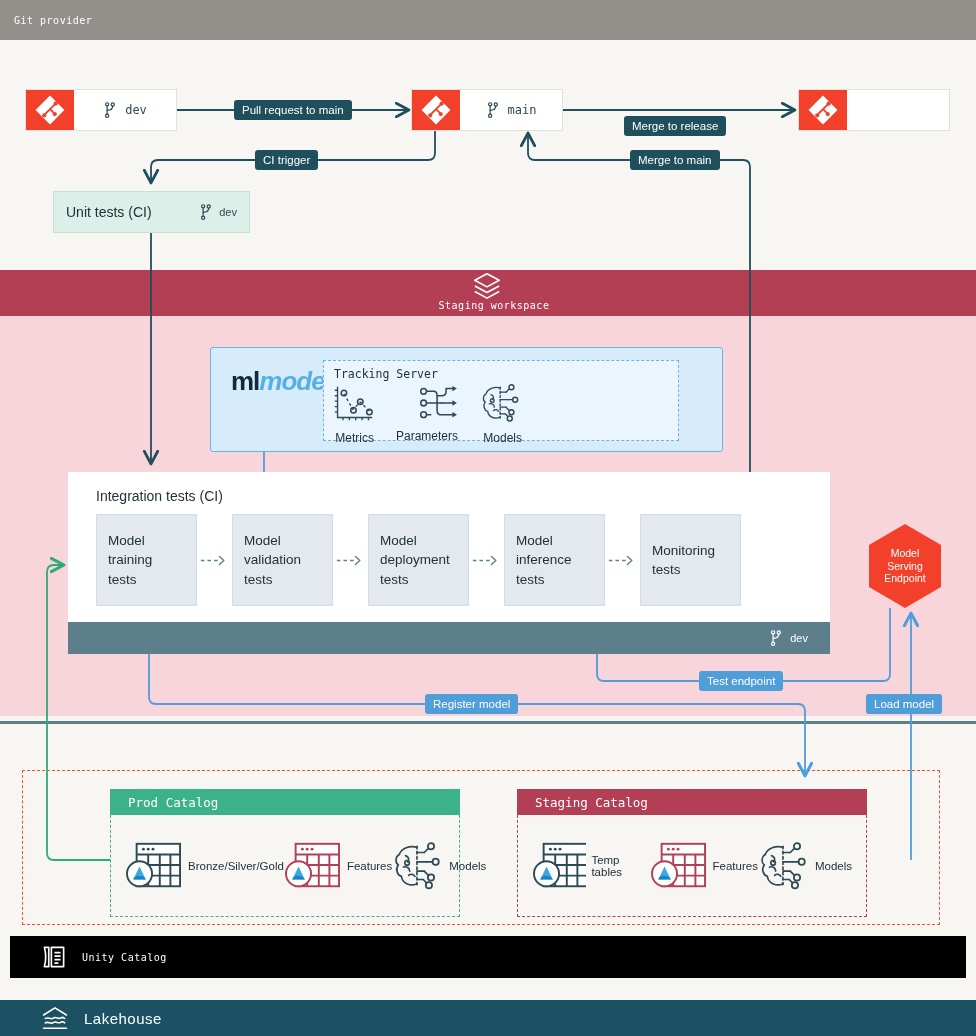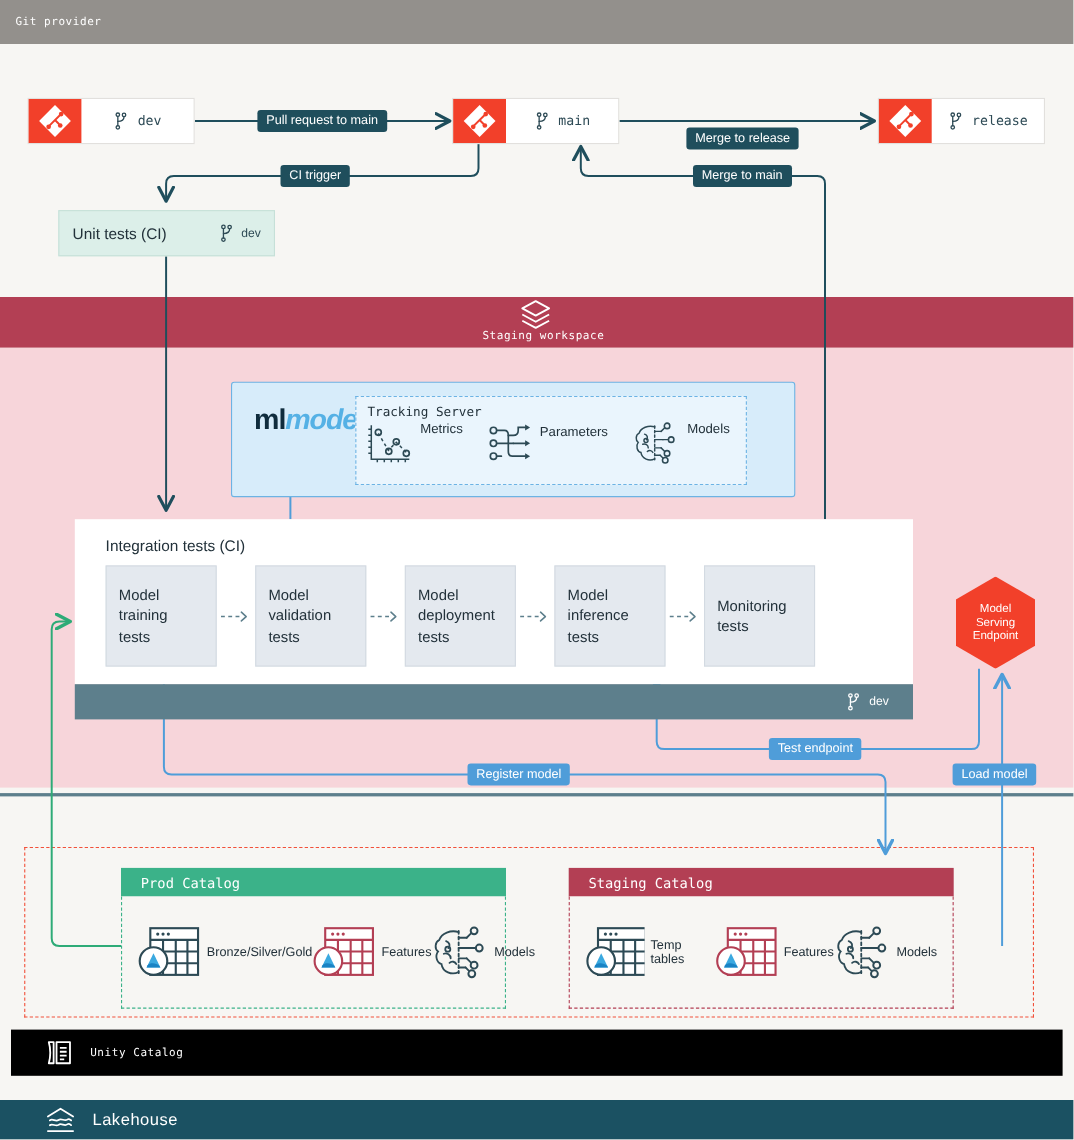--- a/index.html
+++ b/index.html
@@ -56,21 +56,21 @@
                   background:#d7ecfa; border:1.5px solid #6cb3e4; border-radius:3px; }
   #mlflow-logo { position:absolute; left:20px; top:20px; font-size:26px; font-weight:bold;
                  letter-spacing:-1px; line-height:1; }
   #mlflow-logo .ml { color:#0f2c3d; }
   #mlflow-logo .flow { color:#55b1e5; font-style:italic; }
   #mlflow-logo .tm { font-size:8px; color:#55b1e5; vertical-align:super; font-weight:normal; }
   #tracking { position:absolute; left:112px; top:12px; width:356px; height:81px;
               background:#eaf5fd; border:1.5px dashed #6cb3e4; }
   #tracking .hdr { font-size:11.5px; color:#22313a; padding:6px 0 0 10px; }
   #tracking .row { display:flex; align-items:center; margin-top:2px; padding-left:8px; gap:4px; }
-  #tracking .cell { display:flex; align-items:flex-start; gap:8px; }
+  #tracking .cell { display:flex; align-items:flex-end; gap:8px;flex-direction:column; }
   #tracking .cell span { font-size:12px; color:#22313a; }
   #logging-pill { left:232px; top:418px; }
 
   
   #itests { position:absolute; left:68px; top:472px; width:762px; height:150px;
             background:#fff; }
   #itests .title { font-size:14px; color:#22313a; padding:16px 0 0 28px; }
   #itests .chain { display:flex; align-items:center; padding:10px 0 0 28px; }
   .tbox { width:101px; height:92px; background:#e4e9ef; border:1px solid #d3dae2;
           display:flex; align-items:center; padding-left:11px; }
@@ -355,26 +355,20 @@
     <span class="bname mono">main</span>
   </div>
 </div>
 
 <div class="repo" id="repo-release" style="left:798px; top:89px; width:152px;">
   <div class="glyph">
     <svg width="34" height="34">
         <use href="#sym-git-logo" width="34" height="34"></use>
       </svg>
   </div>
-  <div class="body">
-    <svg width="15" height="18" style="color:#2d4a55">
-      <use href="#sym-branch" width="15" height="18"></use>
-    </svg>
-    <span class="bname mono">release</span>
-  </div>
 </div>
 
 <div class="pill dark" style="left:234px; top:100px;">Pull request to main</div>
 <div class="pill dark" style="left:624px; top:116px;">Merge to release</div>
 <div class="pill dark" style="left:255px; top:150px;">CI trigger</div>
 <div class="pill dark" style="left:630px; top:150px;">Merge to main</div>
 <div class="pill blue" id="logging-pill">Logging</div>
 <div class="pill blue" style="left:425px; top:694px;">Register model</div>
 <div class="pill blue" style="left:699px; top:671px;">Test endpoint</div>
 <div class="pill blue" style="left:866px; top:694px;">Load model</div>

